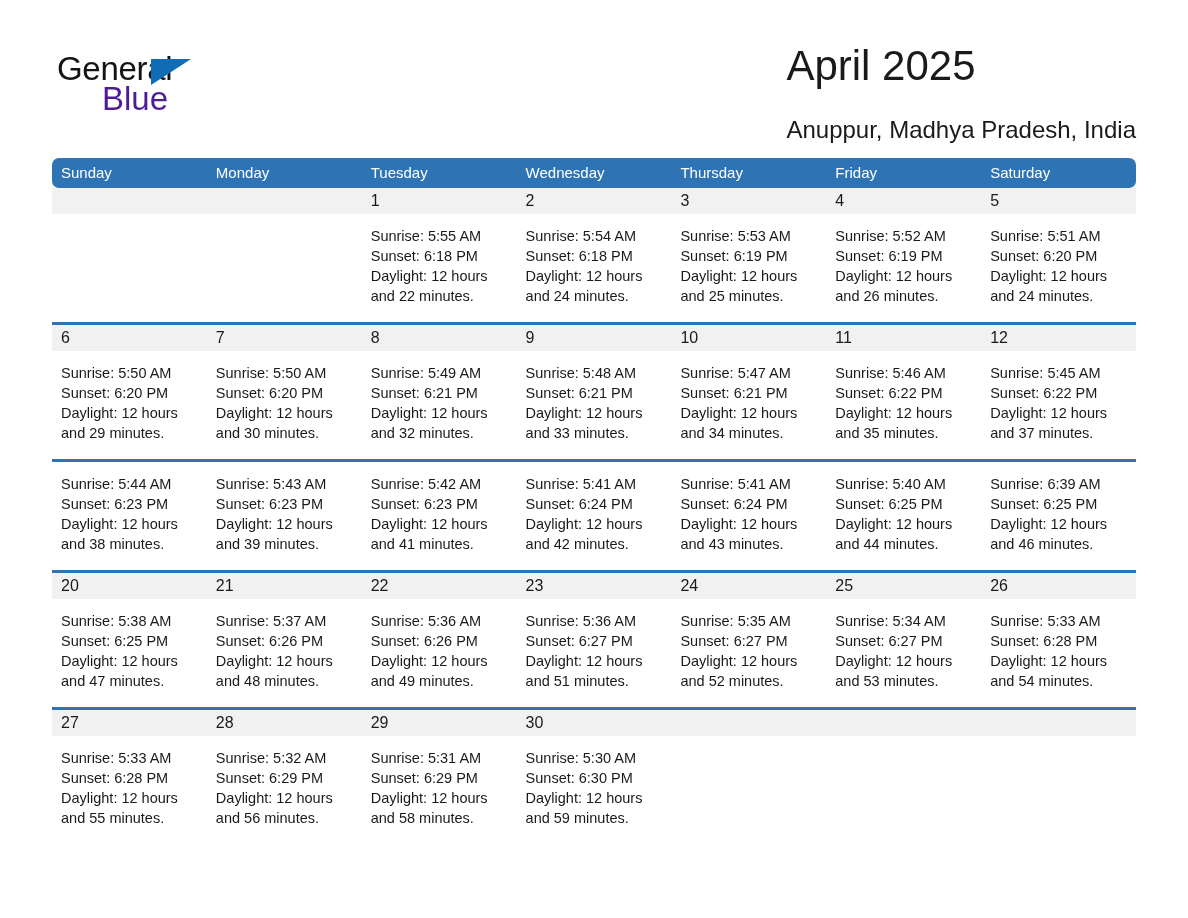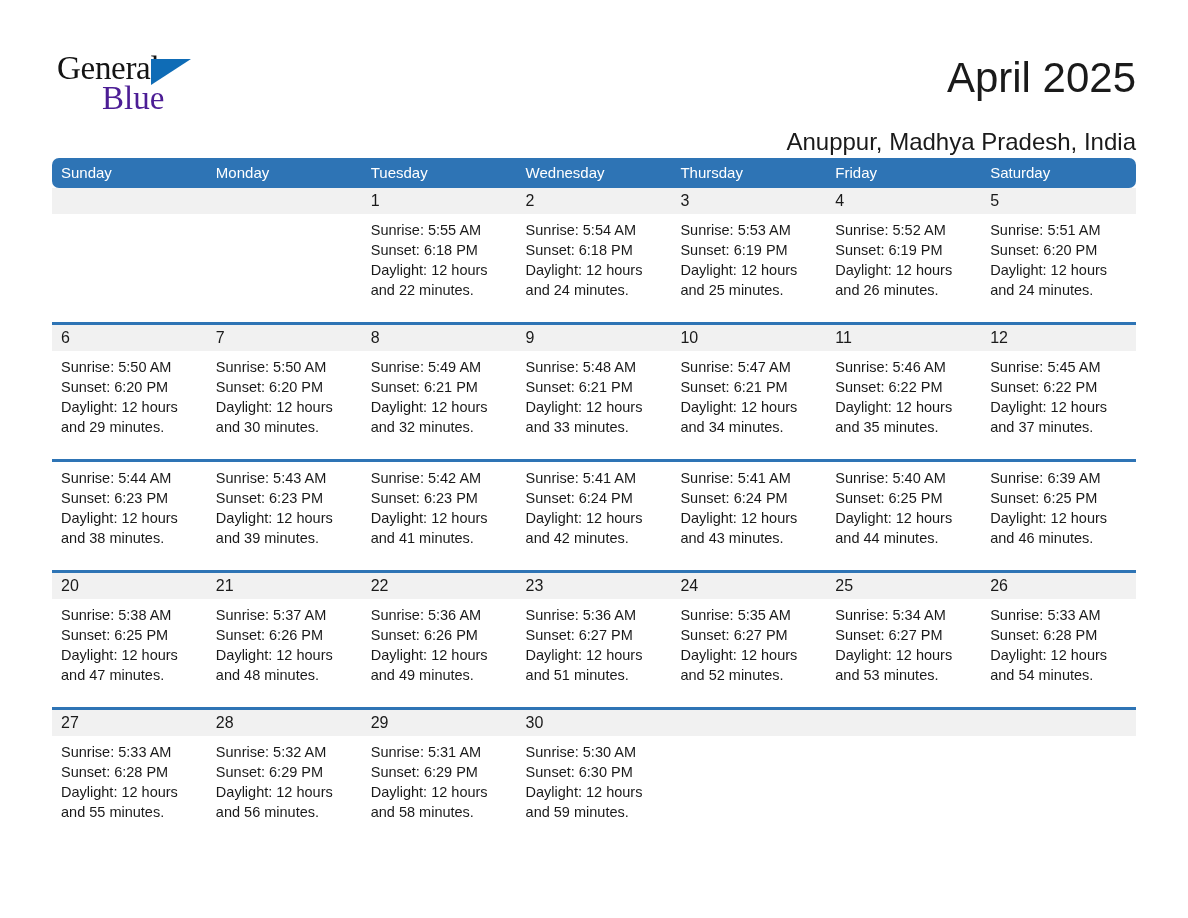--- a/index.html
+++ b/index.html
@@ -21,21 +21,20 @@
   .page-header {
     position: relative;
     height: 110px;
   }
   .logo {
     position: absolute;
     left: 57px;
     top: 52px;
     width: 200px;
     height: 70px;
-    font-family: Liberation Serif, serif;
   }
   .logo-general {
     font-size: 33px;
     color: #141414;
     letter-spacing: -0.3px;
     line-height: 1;
     position: absolute;
     left: 0;
     top: 0;
     font-weight: 400;
@@ -55,22 +54,21 @@
     top: 30px;
     font-size: 33px;
     color: #4c1d95;
     line-height: 1;
     font-weight: 400;
   }
 
   .title-block {
     position: absolute;
     right: 52px;
-    top: 56px;
-    text-align: right;
+    top: 44px;
   }
   .title-month {
     font-size: 42px;
     color: #1a1a1a;
     line-height: 1.05;
     font-weight: 400;
   }
   .title-location {
     font-size: 24px;
     color: #1a1a1a;
@@ -120,21 +118,21 @@
     box-sizing: border-box;
     color: #1a1a1a;
   }
   .week .bodybar {
     display: flex;
     background: #ffffff;
     height: 108px;
   }
   .week .bodybar .cell {
     flex: 1 1 0;
-    padding: 6px 9px 0 9px;
+    padding: 12px 9px 0 9px;
     box-sizing: border-box;
     font-size: 14.5px;
     line-height: 20px;
     color: #1a1a1a;
   }
   .week .bodybar .cell .line {
     white-space: nowrap;
   }
   .week.last .bodybar {
     height: 108px;

